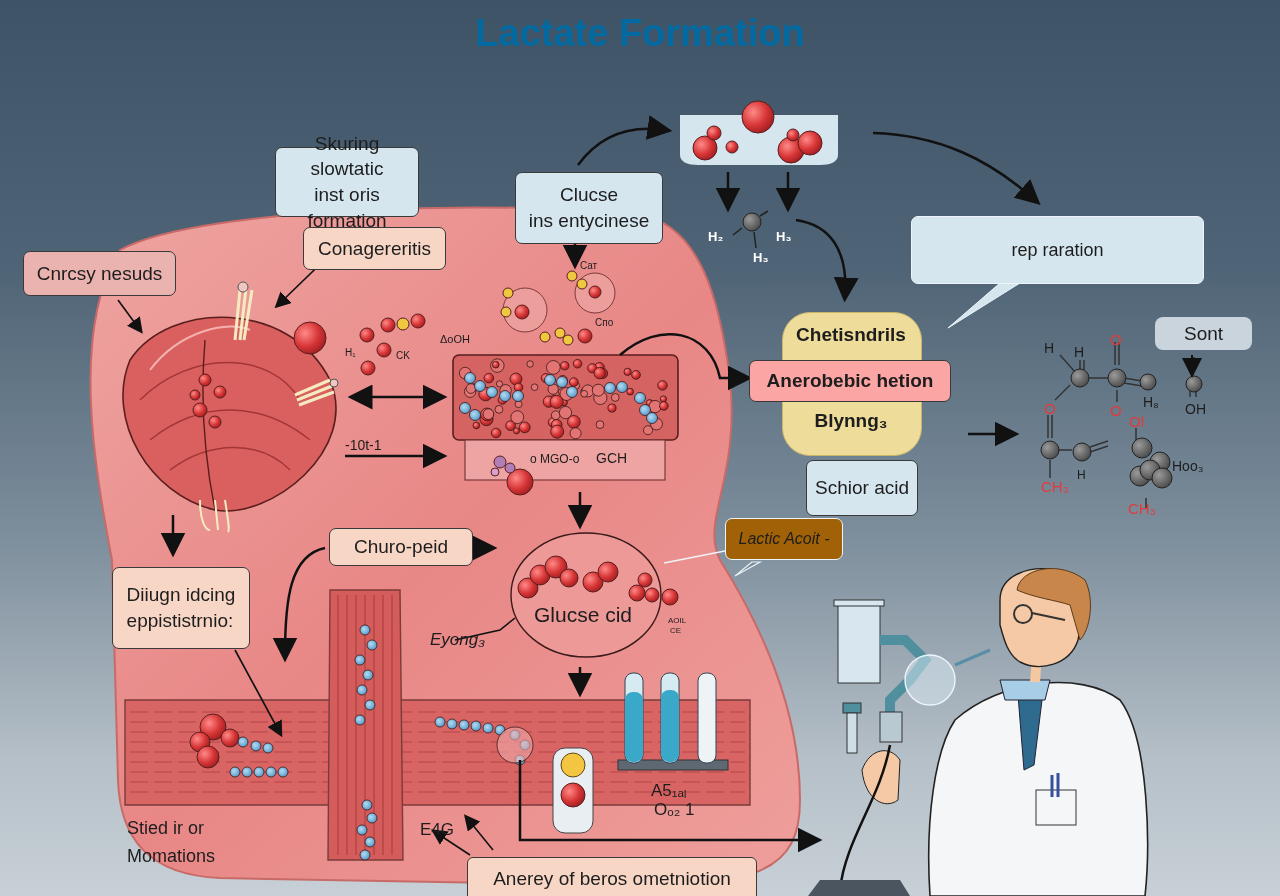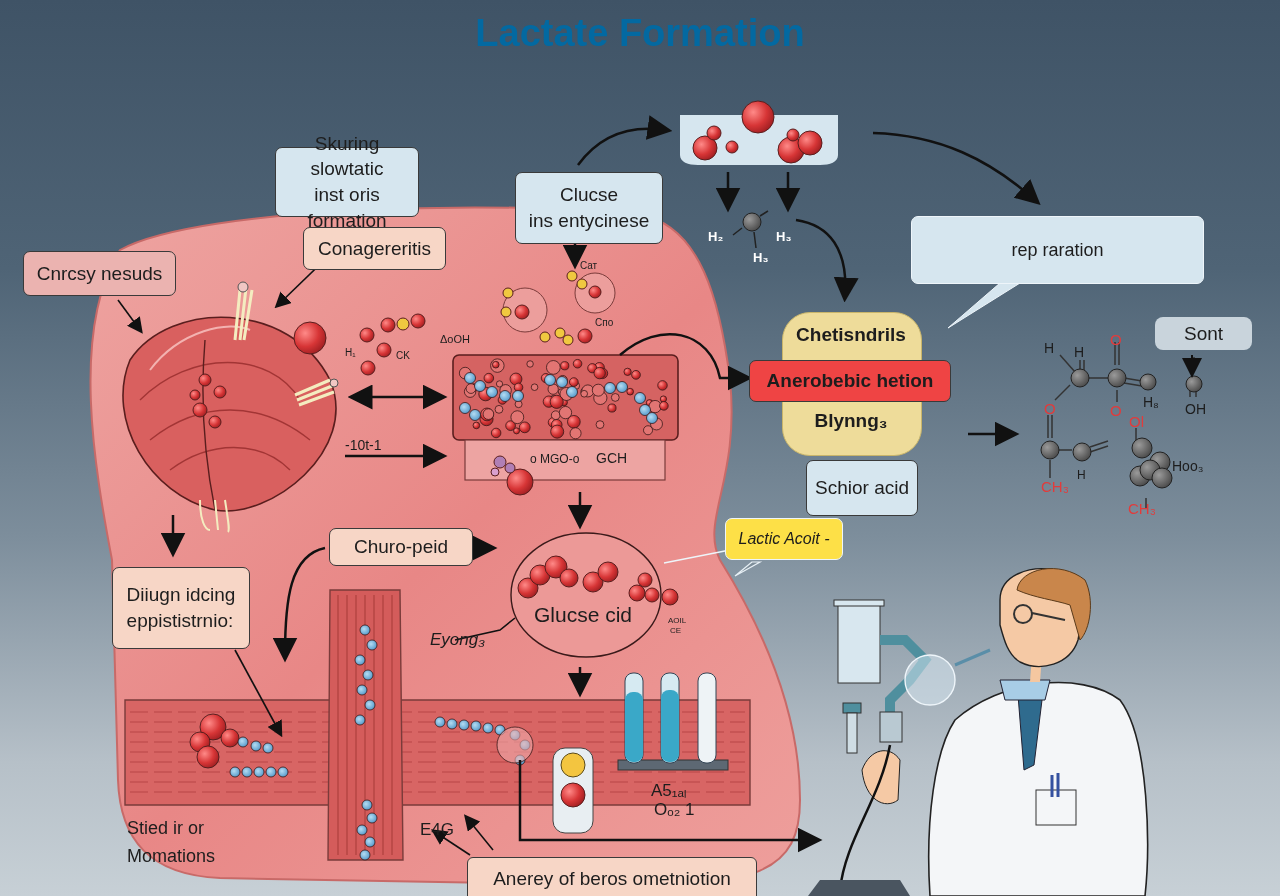--- a/index.html
+++ b/index.html
@@ -5,21 +5,21 @@
   html,body{margin:0;padding:0;}
   body{width:1280px;height:896px;overflow:hidden;position:relative;
     background:linear-gradient(180deg,#3f5366 0%,#4f6476 30%,#7d8e9c 60%,#b6c0c8 85%,#c7d0d6 100%);
     font-family:"Liberation Sans",sans-serif;}
   #art{position:absolute;left:0;top:0;}
   .title{position:absolute;left:0;width:1280px;top:12px;text-align:center;color:#0369a1;font-weight:bold;font-size:38px;}
   .box{position:absolute;border:1.6px solid #3a3a3a;border-radius:7px;color:#1d1d1d;font-size:19px;text-align:center;display:flex;align-items:center;justify-content:center;line-height:1.35;box-sizing:border-box;padding:2px 6px;}
   .blue{background:#d6e6ef;}
   .peach{background:#f7d6c6;}
   .pink{background:#ebb3b0;}
-  .cream{background:#ef4444;}
+  .cream{background:#fca5a5;}
   .gray{background:#c9d4dc;border:none;border-radius:8px;}
   .lbl{position:absolute;color:#1d1d1d;font-size:14px;white-space:nowrap;}
   .italic{font-style:italic;}
   .red{color:#e23b3b;}
 </style>
 </head>
 <body>
 
 <svg id="art" width="1280" height="896" viewBox="0 0 1280 896">
   <defs>
@@ -415,21 +415,21 @@
 <div class="box blue" style="left:806px;top:460px;width:112px;height:56px;">Schior acid</div>
 <div class="box gray" style="left:1155px;top:317px;width:97px;height:33px;">Sont</div>
 
 <div class="box peach" style="left:112px;top:567px;width:138px;height:82px;">
   <div style="text-align:left;">
       <div>Diiugn idcing</div>
       <div>eppististrnio:</div>
     </div>
 </div>
 <div class="box peach" style="left:329px;top:528px;width:144px;height:38px;">Churo-peid</div>
-<div class="box" style="left:725px;top:518px;width:118px;height:42px;background:#fde047;border-color:#eef5fa;font-style:italic;font-size:16px;">Lactic Acoit -</div>
+<div class="box" style="left:725px;top:518px;width:118px;height:42px;background:#a16207;border-color:#eef5fa;font-style:italic;font-size:16px;">Lactic Acoit -</div>
 <div class="lbl" style="left:534px;top:603px;font-size:21px;font-weight:normal;">Glucse cid</div>
 <div class="lbl italic" style="left:430px;top:630px;font-size:17px;">Eyong₃</div>
 
 <div class="lbl" style="left:127px;top:815px;font-size:18px;line-height:1.55;">
   <div>Stied ir or</div>
     <div>Momations</div>
 </div>
 <div class="box peach" style="left:467px;top:857px;width:290px;height:44px;border-radius:6px 6px 0 0;">Anerey of beros ometniotion</div>
 
 <div class="lbl" style="left:345px;top:437px;font-size:14px;">-10t-1</div>

